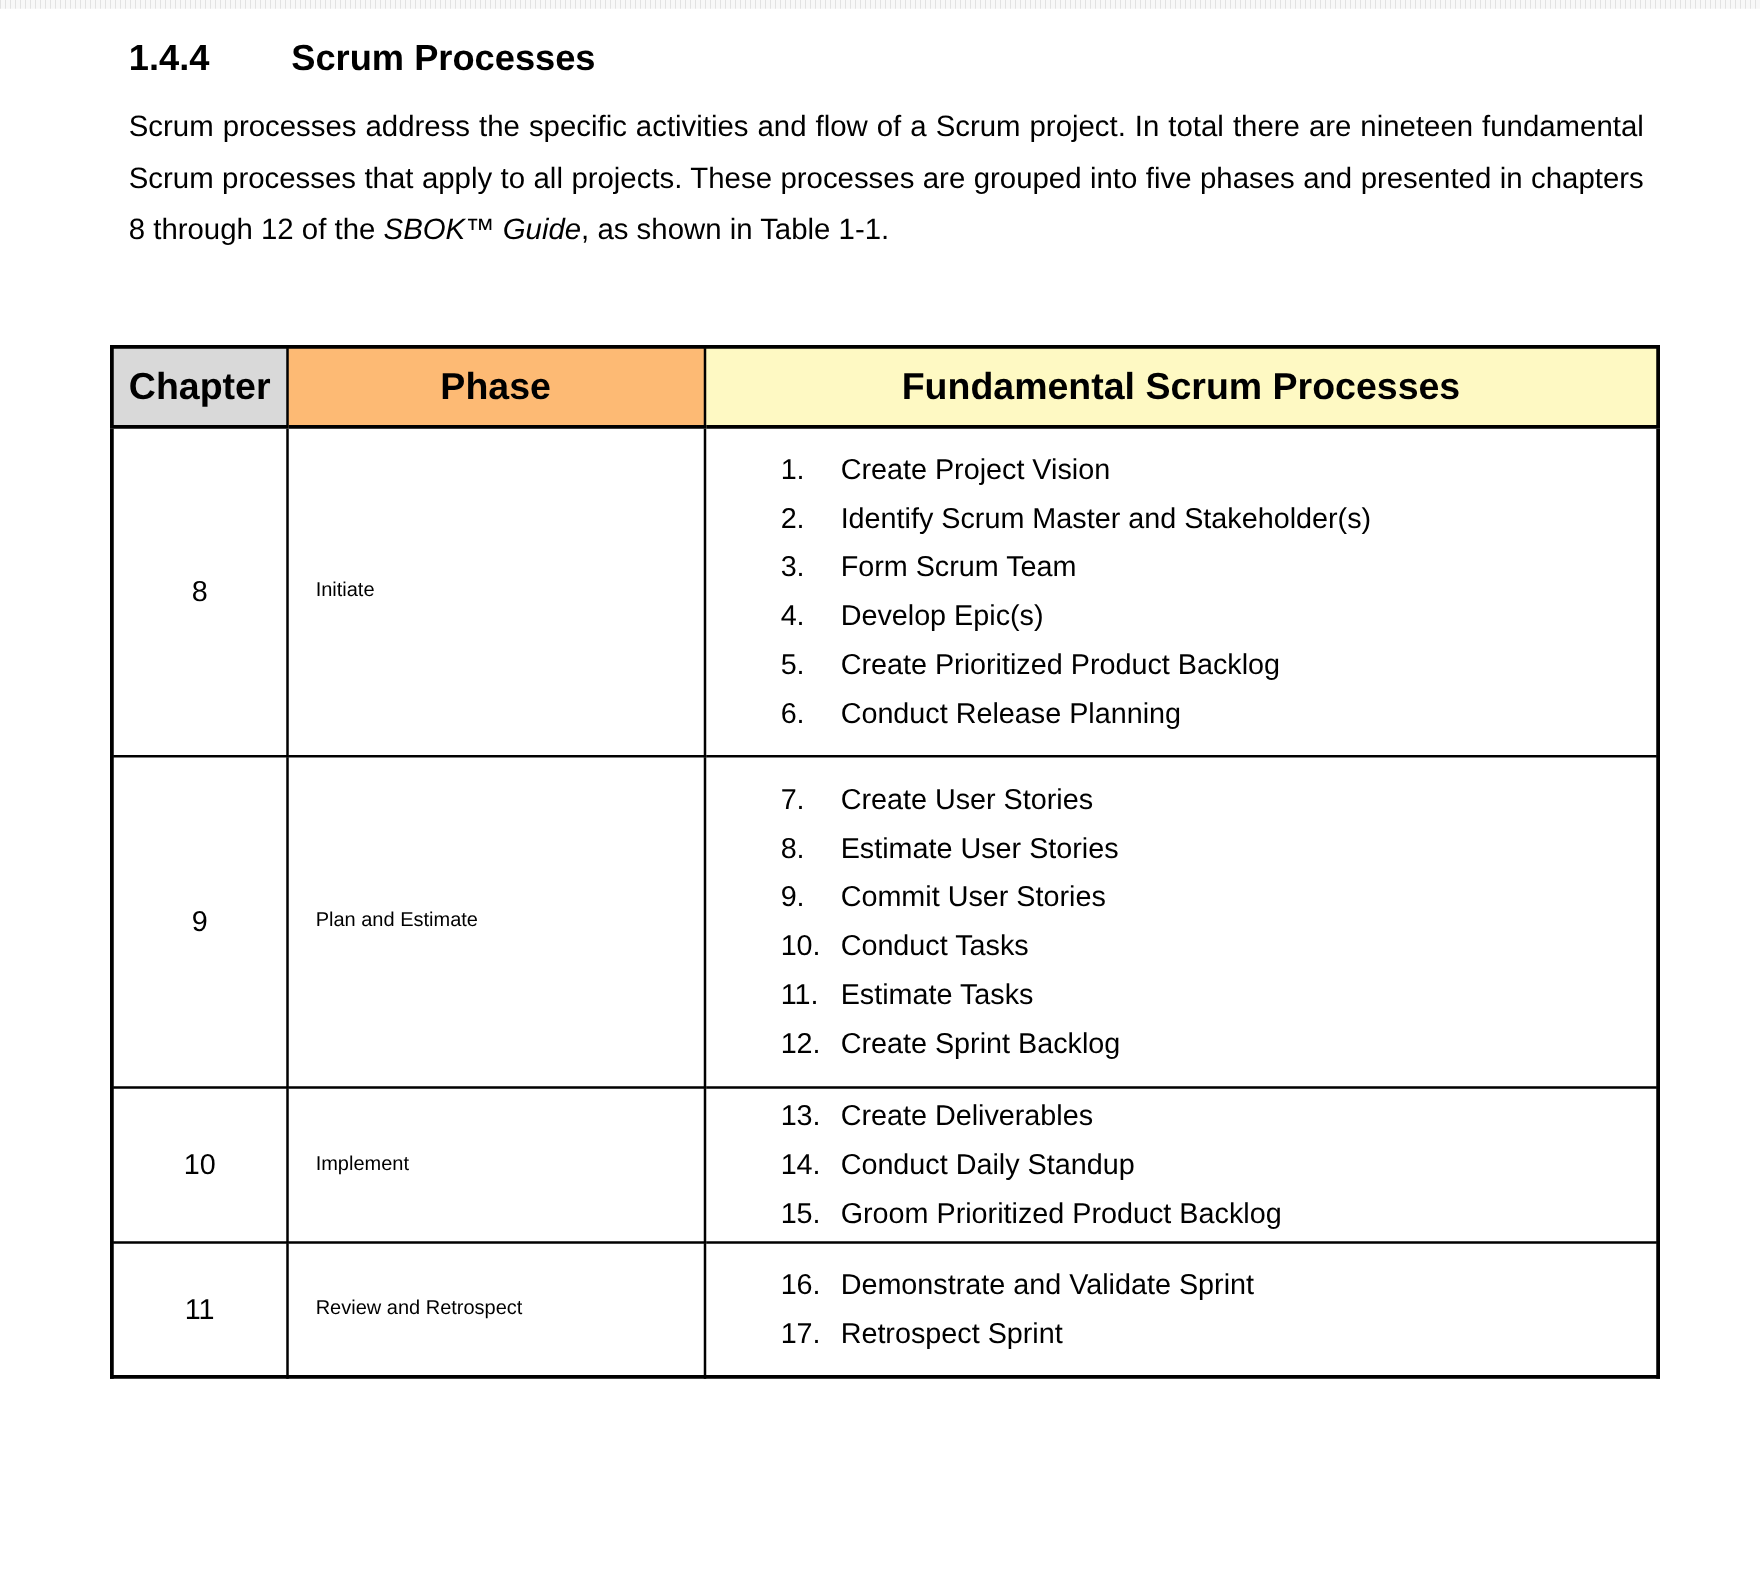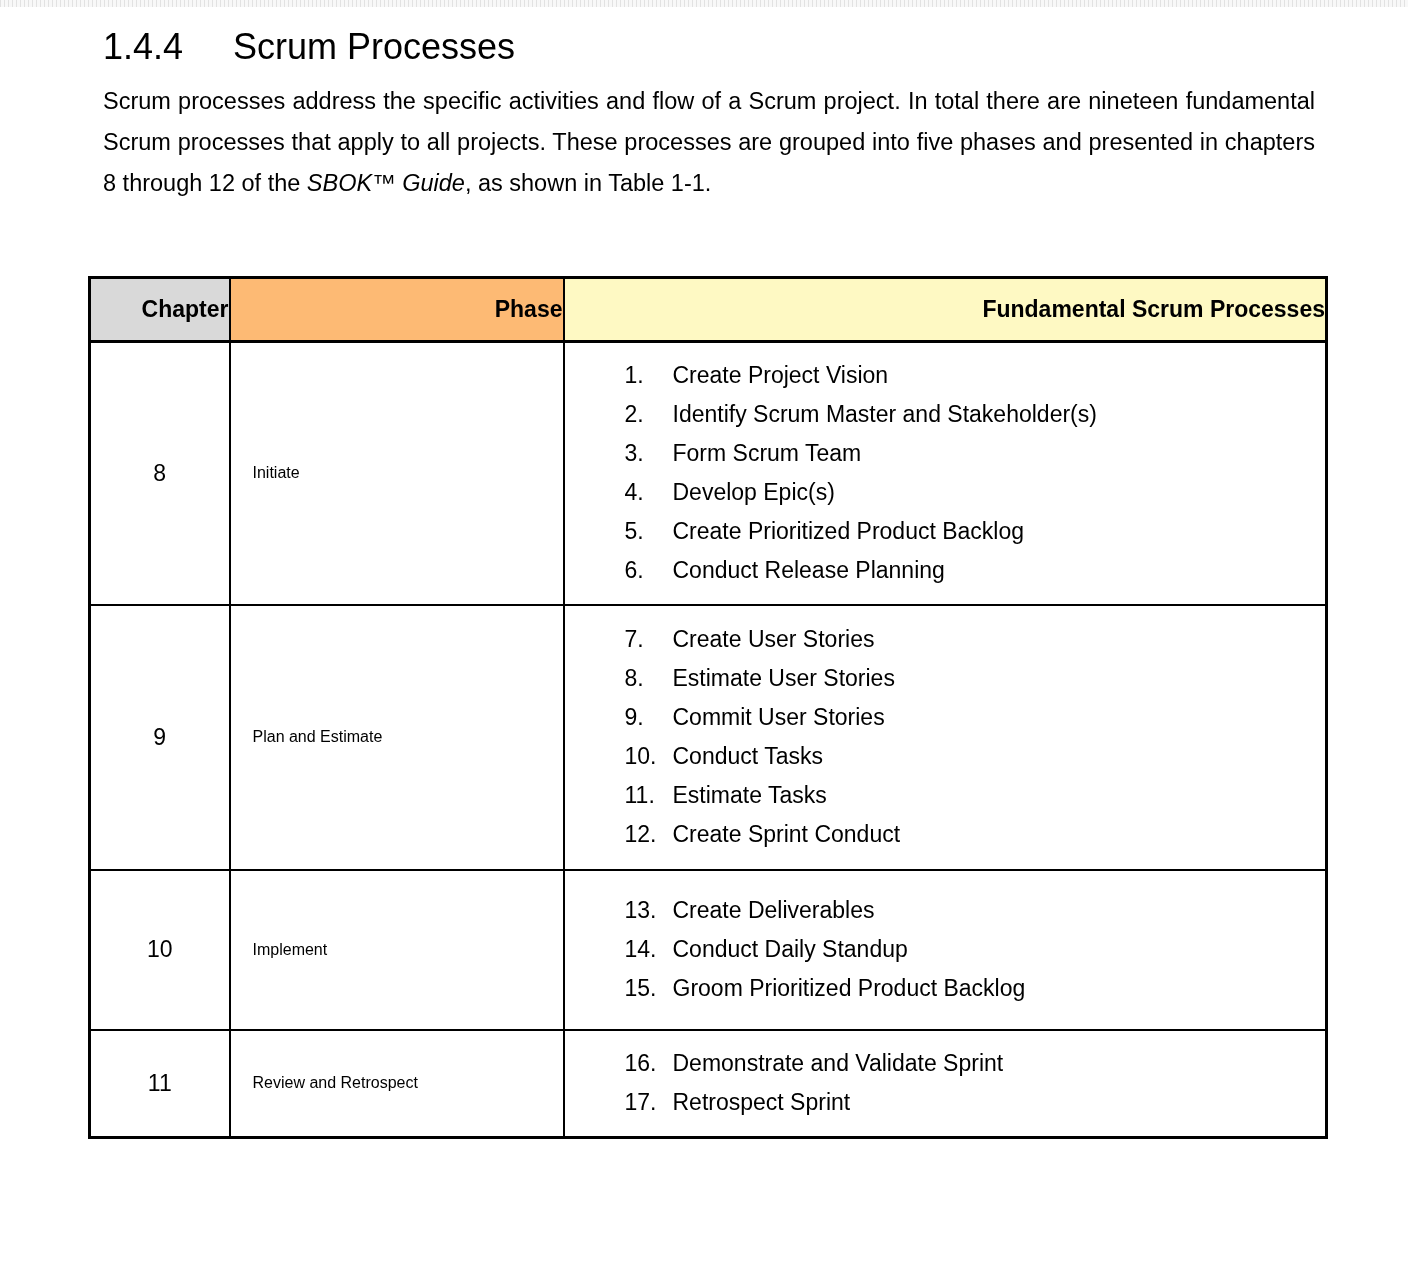--- a/index.html
+++ b/index.html
@@ -15,23 +15,23 @@
   .top-strip {
     height: 7px;
     width: 100%;
     background: repeating-linear-gradient(90deg, #e2e2e2 0 1px, #f8f8f8 1px 4px);
   }
   .content {
     padding-left: 103px;
   }
   .heading {
     margin: 18px 18px 0 0;
-    font-size: 36px;
+    font-size: 29px;
     line-height: 44px;
-    font-weight: normal;
+    font-weight: bold;
     white-space: nowrap;
   }
   .heading-number {
     display: inline-block;
     width: 130px;
   }
   .para {
     width: 1212px;
     margin-top: 12px;
     font-size: 23.5px;
@@ -47,23 +47,23 @@
     margin-left: -15px;
     border: 3px solid #000;
   }
   .scrum-table th, .scrum-table td {
     border: 2px solid #000;
     padding: 0;
     vertical-align: middle;
   }
   .scrum-table thead th {
     height: 64px;
-    font-size: 23px;
+    font-size: 30px;
     font-weight: bold;
-    text-align: right;
+    text-align: center;
     border-bottom: 3px solid #000;
   }
   .col-chapter { width: 140px; }
   .col-phase   { width: 334px; }
   .col-procs   { width: 763px; }
   td.cell-chapter {
     text-align: center;
     font-size: 23px;
   }
   td.cell-phase {
@@ -75,21 +75,21 @@
     display: flex;
     align-items: baseline;
     line-height: 39px;
     font-size: 23px;
     padding-left: 60px;
   }
   .proc .num { width: 48px; flex: none; }
   .proc .lbl { flex: none; }
   tr.row-0 td { height: 263px; }
   tr.row-1 td { height: 265px; }
-  tr.row-2 td { height: 160px; }
+  tr.row-2 td { height: 124px; }
   tr.row-3 td { height: 108px; }
   tr.row-4 td { height: 107px; }
 </style>
 </head>
 <body>
 
 <div class="top-strip"></div>
 
 <div class="content">
 
@@ -160,21 +160,21 @@
           <div class="proc">
               <span class="num">10.</span>
               <span class="lbl">Conduct Tasks</span>
             </div>
           <div class="proc">
               <span class="num">11.</span>
               <span class="lbl">Estimate Tasks</span>
             </div>
           <div class="proc">
               <span class="num">12.</span>
-              <span class="lbl">Create Sprint Conduct</span>
+              <span class="lbl">Create Sprint Backlog</span>
             </div>
         </td>
       </tr>
       <tr class="row-2">
         <td class="cell-chapter">10</td>
         <td class="cell-phase">Implement</td>
         <td class="cell-procs">
           <div class="proc">
               <span class="num">13.</span>
               <span class="lbl">Create Deliverables</span>

